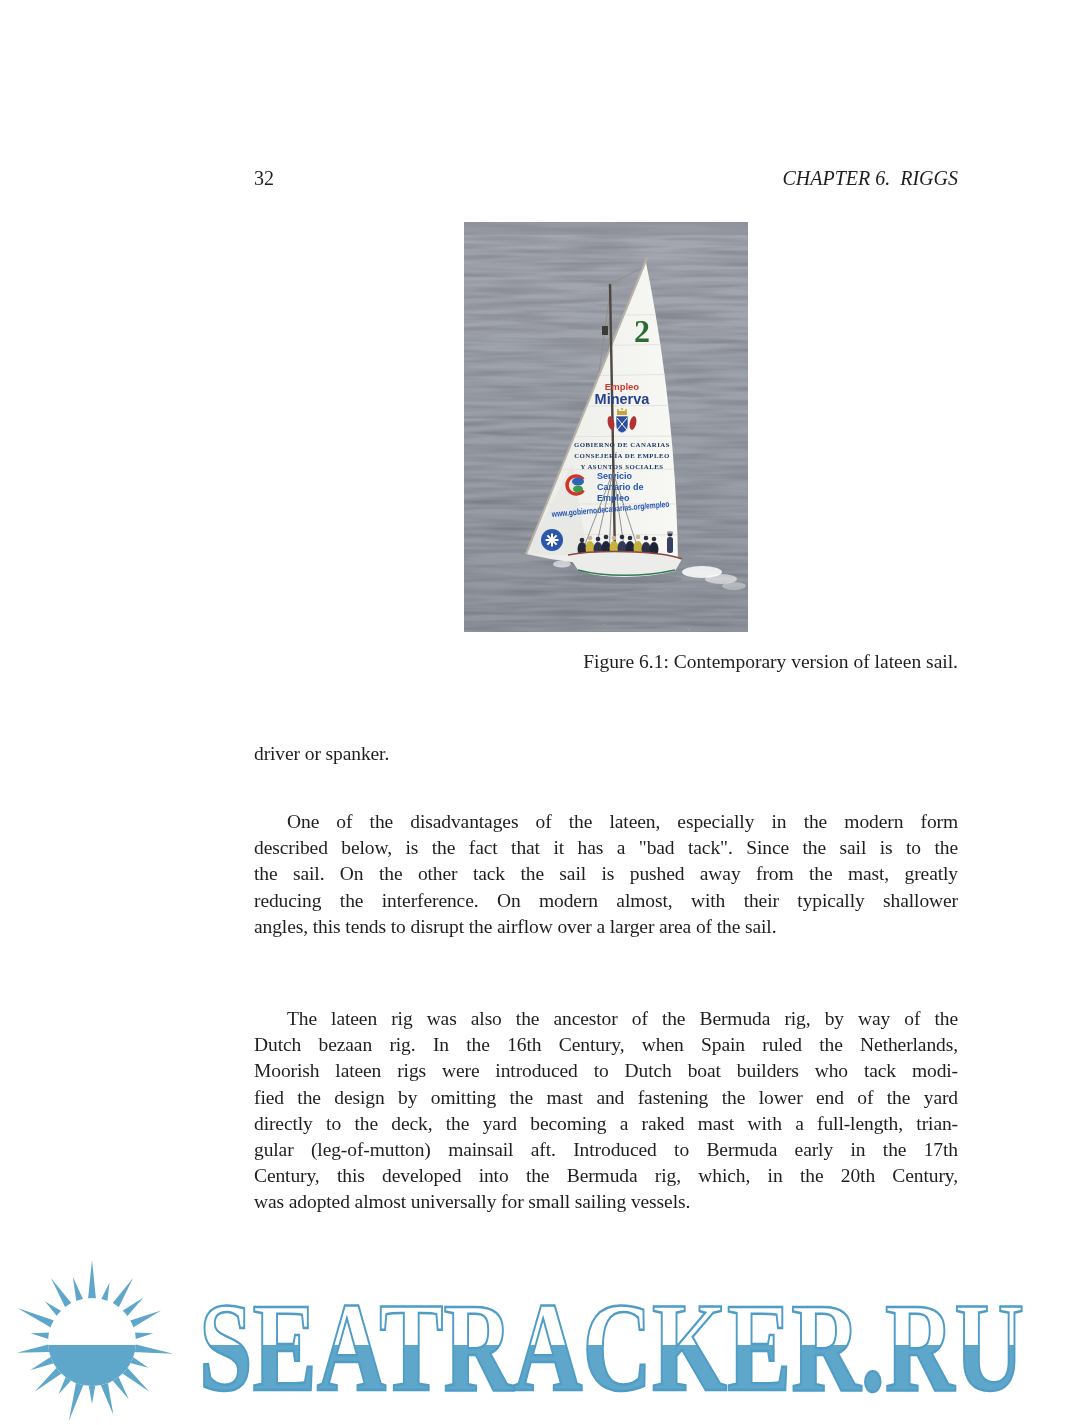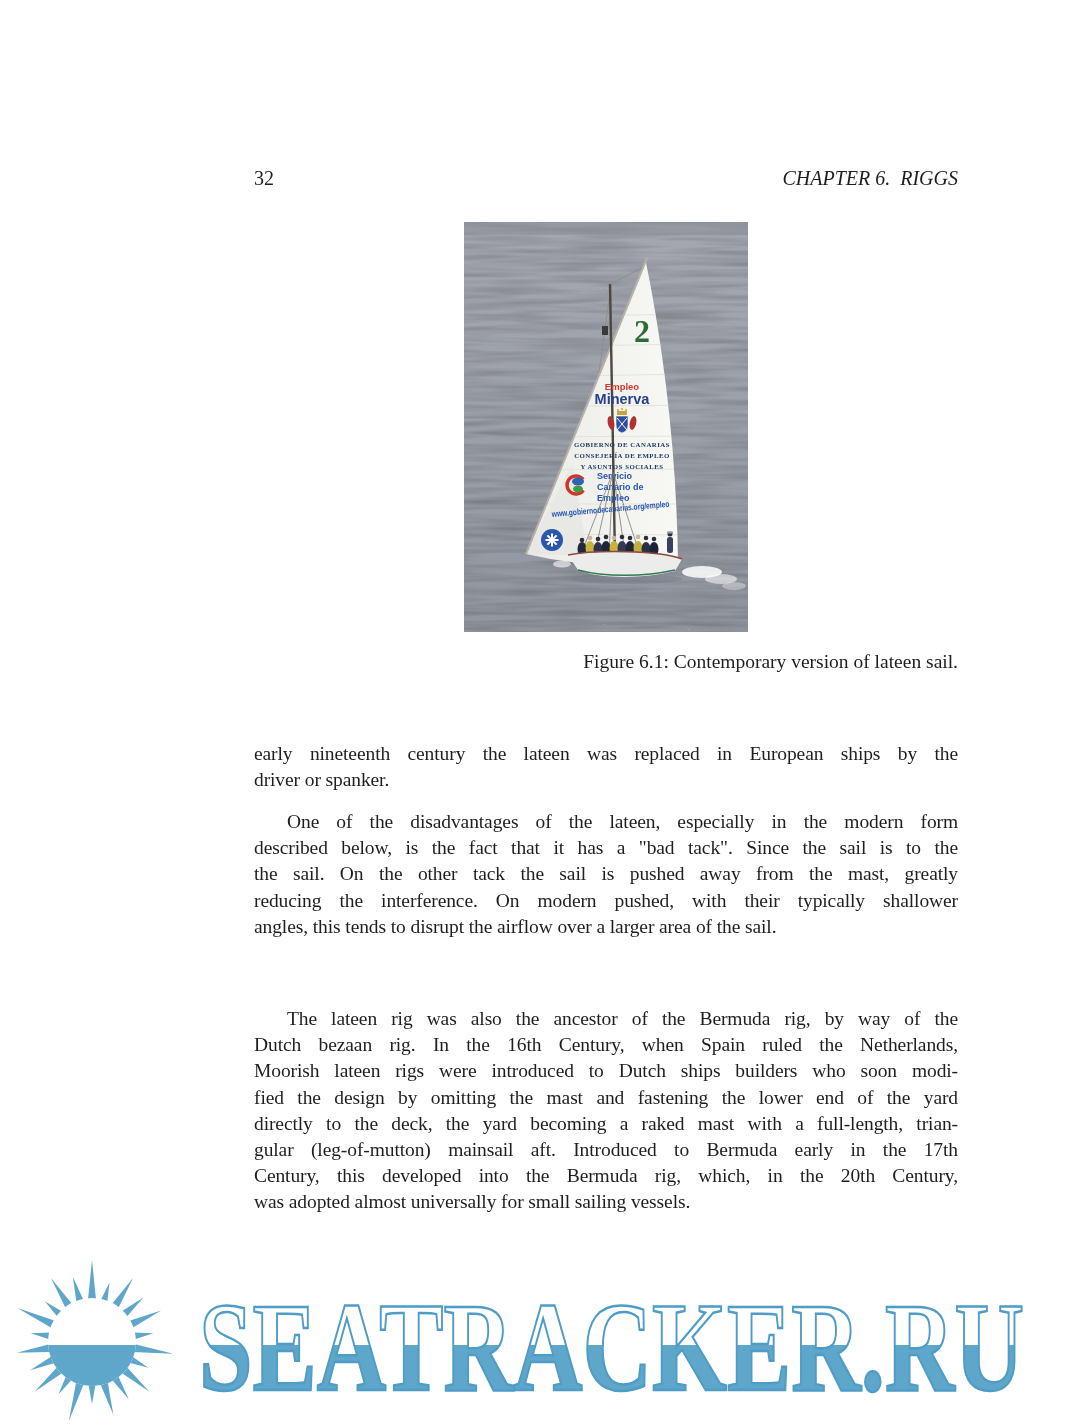--- a/index.html
+++ b/index.html
@@ -191,36 +191,35 @@
       </g>
       <path d="M104,333 C130,328 195,328 218,337 L211,349 C180,357 135,357 114,348 Z" fill="#ececea"></path>
       <path d="M104,333 C130,328 195,328 218,337" fill="none" stroke="#8a4a40" stroke-width="1.5"></path>
       <path d="M114,348 C140,355 180,355 211,348" fill="none" stroke="#2f7c52" stroke-width="1.3"></path>
     </g>
   </svg>
 
   <div class="caption">Figure 6.1: Contemporary version of lateen sail.</div>
 
   <div class="para p1">
-    <div class="ln">early nineteenth century the lateen was replaced in European ships by the</div>
     <div class="ln last">driver or spanker.</div>
   </div>
 
   <div class="para p2">
     <div class="ln ind">One of the disadvantages of the lateen, especially in the modern form</div>
     <div class="ln">described below, is the fact that it has a "bad tack". Since the sail is to the</div>
     <div class="ln">the sail. On the other tack the sail is pushed away from the mast, greatly</div>
-    <div class="ln">reducing the interference. On modern pushed, with their typically shallower</div>
+    <div class="ln">reducing the interference. On modern almost, with their typically shallower</div>
     <div class="ln last">angles, this tends to disrupt the airflow over a larger area of the sail.</div>
   </div>
 
   <div class="para p3">
     <div class="ln ind">The lateen rig was also the ancestor of the Bermuda rig, by way of the</div>
     <div class="ln">Dutch bezaan rig. In the 16th Century, when Spain ruled the Netherlands,</div>
-    <div class="ln">Moorish lateen rigs were introduced to Dutch ships builders who soon modi-</div>
+    <div class="ln">Moorish lateen rigs were introduced to Dutch boat builders who tack modi-</div>
     <div class="ln">fied the design by omitting the mast and fastening the lower end of the yard</div>
     <div class="ln">directly to the deck, the yard becoming a raked mast with a full-length, trian-</div>
     <div class="ln">gular (leg-of-mutton) mainsail aft. Introduced to Bermuda early in the 17th</div>
     <div class="ln">Century, this developed into the Bermuda rig, which, in the 20th Century,</div>
     <div class="ln last">was adopted almost universally for small sailing vessels.</div>
   </div>
 
   <svg class="watermark" viewBox="0 0 1080 170">
     <defs>
       <linearGradient id="wmG" gradientUnits="userSpaceOnUse" x1="0" y1="0" x2="0" y2="170">

